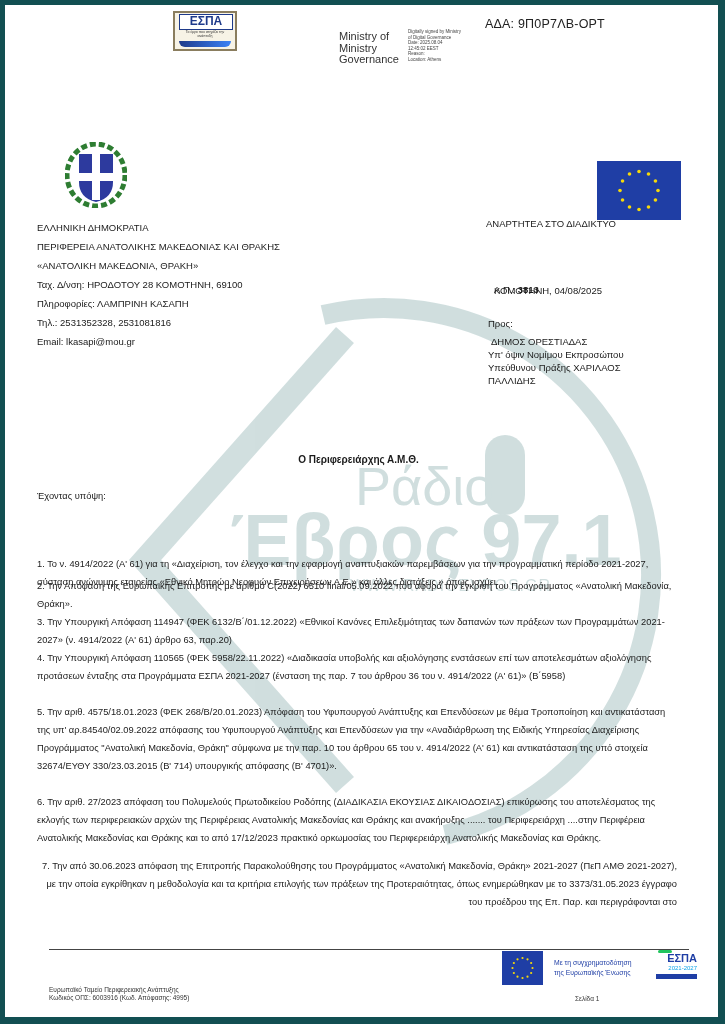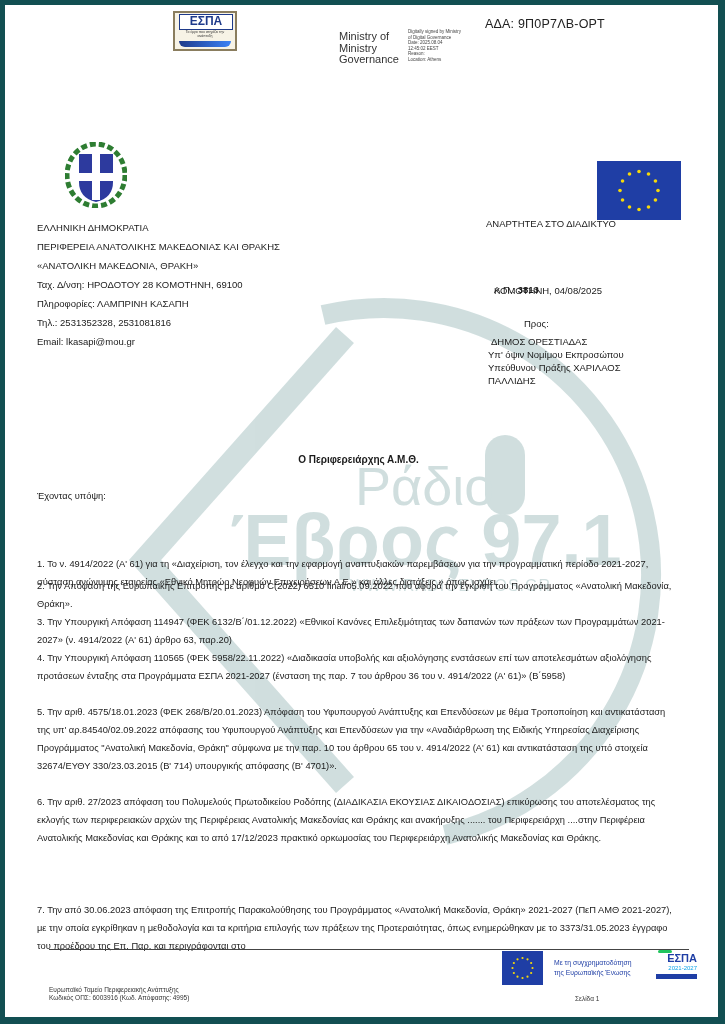--- a/index.html
+++ b/index.html
@@ -100,38 +100,38 @@
     <div class="hdr-line">
       <span>Email: </span><span>lkasapi@mou.gr</span>
     </div>
   </div>
 
   <div class="abs t11" style="left:481px;top:212px;">ΑΝΑΡΤΗΤΕΑ ΣΤΟ ΔΙΑΔΙΚΤΥΟ</div>
   <div class="abs t11" style="left:489px;top:265px;margin-top:14px;">ΚΟΜΟΤΗΝΗ, 04/08/2025</div>
   <div class="abs t11" style="left:489px;top:278px;">
     <span>Α.Π.: </span><b>3813</b>
   </div>
-  <div class="abs t11" style="left:483px;top:312px;margin-left:36px;">Προς:</div>
+  <div class="abs t11" style="left:483px;top:312px;">Προς:</div>
   <div class="abs t11" style="left:483px;top:330px;">
     <div style="padding-left:3px">ΔΗΜΟΣ ΟΡΕΣΤΙΑΔΑΣ</div>
     <div>Υπ' όψιν Νομίμου Εκπροσώπου</div>
     <div>Υπεύθυνου Πράξης ΧΑΡΙΛΑΟΣ</div>
     <div>ΠΑΛΛΙΔΗΣ</div>
   </div>
 
   <div class="subtitle">Ο Περιφερειάρχης Α.Μ.Θ.</div>
 
   <div class="body-p" style="top:482px;">Έχοντας υπόψη:</div>
   <div class="body-p" style="top:518px;margin-top:32px;">1. Το ν. 4914/2022 (Α' 61) για τη «Διαχείριση, τον έλεγχο και την εφαρμογή αναπτυξιακών παρεμβάσεων για την προγραμματική περίοδο 2021-2027, σύσταση ανώνυμης εταιρείας «Εθνικό Μητρώο Νεοφυών Επιχειρήσεων Α.Ε.» και άλλες διατάξεις » όπως ισχύει.</div>
   <div class="body-p" style="top:572px;">2. Την Απόφαση της Ευρωπαϊκής Επιτροπής με αριθμό C(2022) 6510 final/05.09.2022 που αφορά την έγκριση του Προγράμματος «Ανατολική Μακεδονία, Θράκη».</div>
   <div class="body-p" style="top:608px;">3. Την Υπουργική Απόφαση 114947 (ΦΕΚ 6132/Β΄/01.12.2022) «Εθνικοί Κανόνες Επιλεξιμότητας των δαπανών των πράξεων των Προγραμμάτων 2021-2027» (ν. 4914/2022 (Α' 61) άρθρο 63, παρ.20)</div>
   <div class="body-p" style="top:644px;">4. Την Υπουργική Απόφαση 110565 (ΦΕΚ 5958/22.11.2022) «Διαδικασία υποβολής και αξιολόγησης ενστάσεων επί των αποτελεσμάτων αξιολόγησης προτάσεων ένταξης στα Προγράμματα ΕΣΠΑ 2021-2027 (ένσταση της παρ. 7 του άρθρου 36 του ν. 4914/2022 (Α' 61)» (Β΄5958)</div>
   <div class="body-p" style="top:698px;">5. Την αριθ. 4575/18.01.2023 (ΦΕΚ 268/Β/20.01.2023) Απόφαση του Υφυπουργού Ανάπτυξης και Επενδύσεων με θέμα Τροποποίηση και αντικατάσταση της υπ' αρ.84540/02.09.2022 απόφασης του Υφυπουργού Ανάπτυξης και Επενδύσεων για την «Αναδιάρθρωση της Ειδικής Υπηρεσίας Διαχείρισης Προγράμματος "Ανατολική Μακεδονία, Θράκη" σύμφωνα με την παρ. 10 του άρθρου 65 του ν. 4914/2022 (Α' 61) και αντικατάσταση της υπό στοιχεία 32674/ΕΥΘΥ 330/23.03.2015 (Β' 714) υπουργικής απόφασης (Β' 4701)».</div>
   <div class="body-p" style="top:788px;">6. Την αριθ. 27/2023 απόφαση του Πολυμελούς Πρωτοδικείου Ροδόπης (ΔΙΑΔΙΚΑΣΙΑ ΕΚΟΥΣΙΑΣ ΔΙΚΑΙΟΔΟΣΙΑΣ) επικύρωσης του αποτελέσματος της εκλογής των περιφερειακών αρχών της Περιφέρειας Ανατολικής Μακεδονίας και Θράκης και ανακήρυξης ....... του Περιφερειάρχη ....στην Περιφέρεια Ανατολικής Μακεδονίας και Θράκης και το από 17/12/2023 πρακτικό ορκωμοσίας του Περιφερειάρχη Ανατολικής Μακεδονίας και Θράκης.</div>
-  <div class="body-p" style="top:896px;">7. Την από 30.06.2023 απόφαση της Επιτροπής Παρακολούθησης του Προγράμματος «Ανατολική Μακεδονία, Θράκη» 2021-2027 (ΠεΠ ΑΜΘ 2021-2027), με την οποία εγκρίθηκαν η μεθοδολογία και τα κριτήρια επιλογής των πράξεων της Προτεραιότητας, όπως ενημερώθηκαν με το 3373/31.05.2023 έγγραφο του προέδρου της Επ. Παρ. και περιγράφονται στο</div>
+  <div class="body-p" style="top:852px;text-align:right;">7. Την από 30.06.2023 απόφαση της Επιτροπής Παρακολούθησης του Προγράμματος «Ανατολική Μακεδονία, Θράκη» 2021-2027 (ΠεΠ ΑΜΘ 2021-2027), με την οποία εγκρίθηκαν η μεθοδολογία και τα κριτήρια επιλογής των πράξεων της Προτεραιότητας, όπως ενημερώθηκαν με το 3373/31.05.2023 έγγραφο του προέδρου της Επ. Παρ. και περιγράφονται στο</div>
 
   <div class="footer-line"></div>
   <div class="footer-left">
     <div>Ευρωπαϊκό Ταμείο Περιφερειακής Ανάπτυξης</div>
     <div>Κωδικός ΟΠΣ: 6003916 (Κωδ. Απόφασης: 4995)</div>
   </div>
   <svg class="eu-small" viewBox="0 0 41 34" id="eusmall">
       <rect width="41" height="34" fill="#1f3ea5"></rect>
       <circle cx="30.5" cy="17" r="1.1" fill="#f5d90a"></circle>
       <circle cx="29.16025403784439" cy="22" r="1.1" fill="#f5d90a"></circle>

